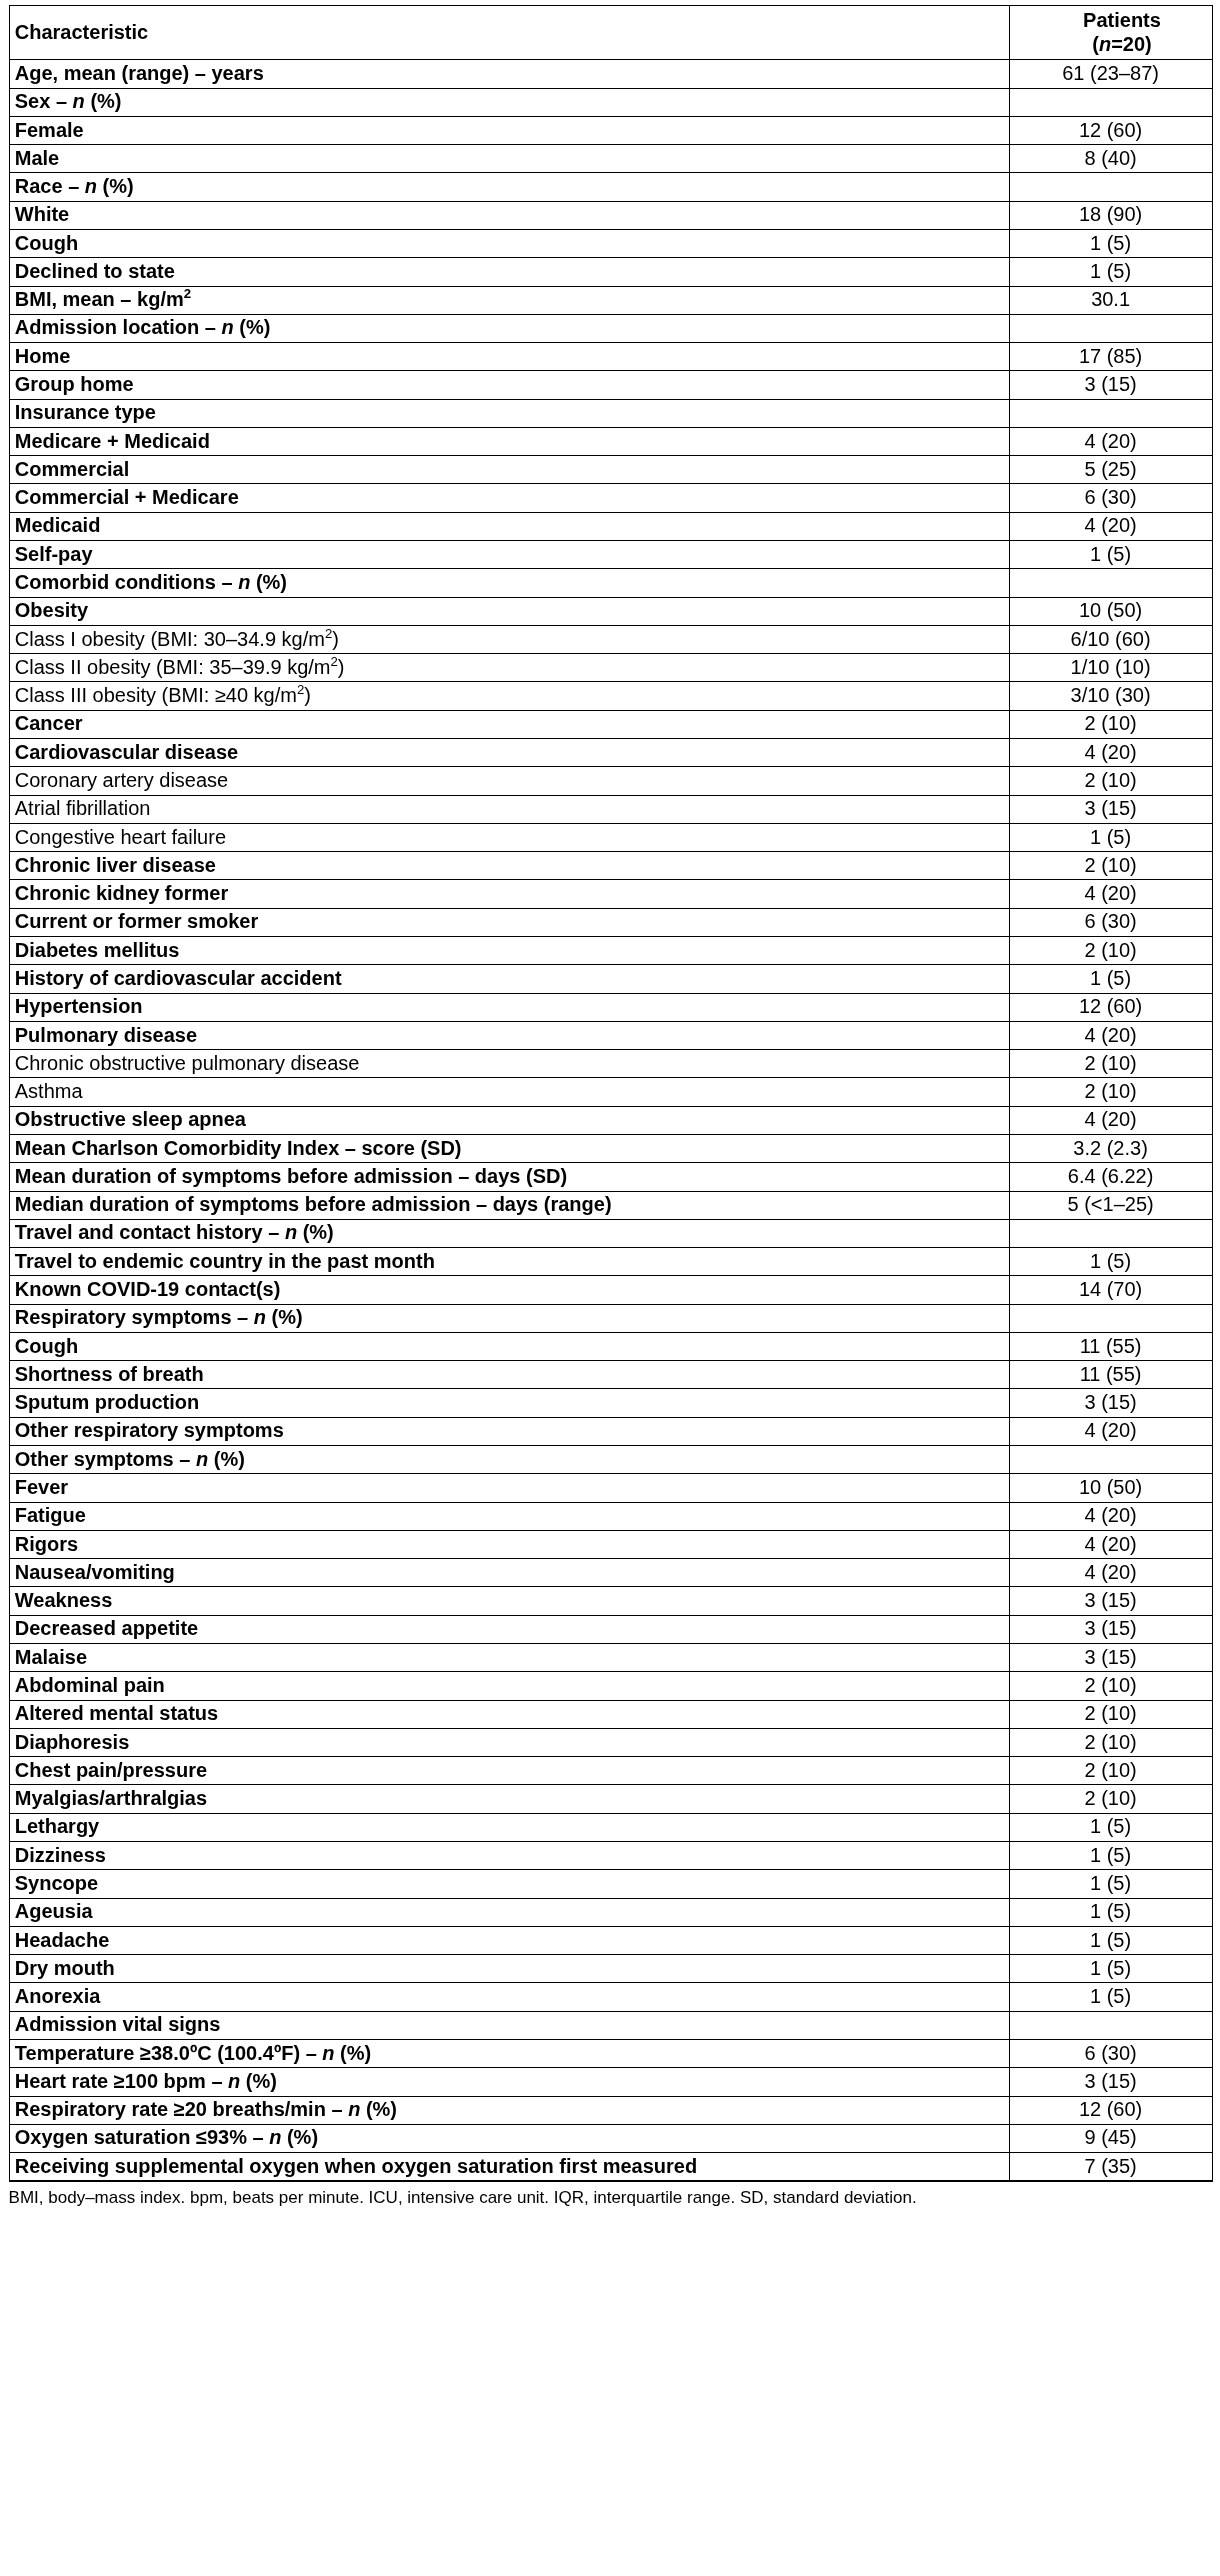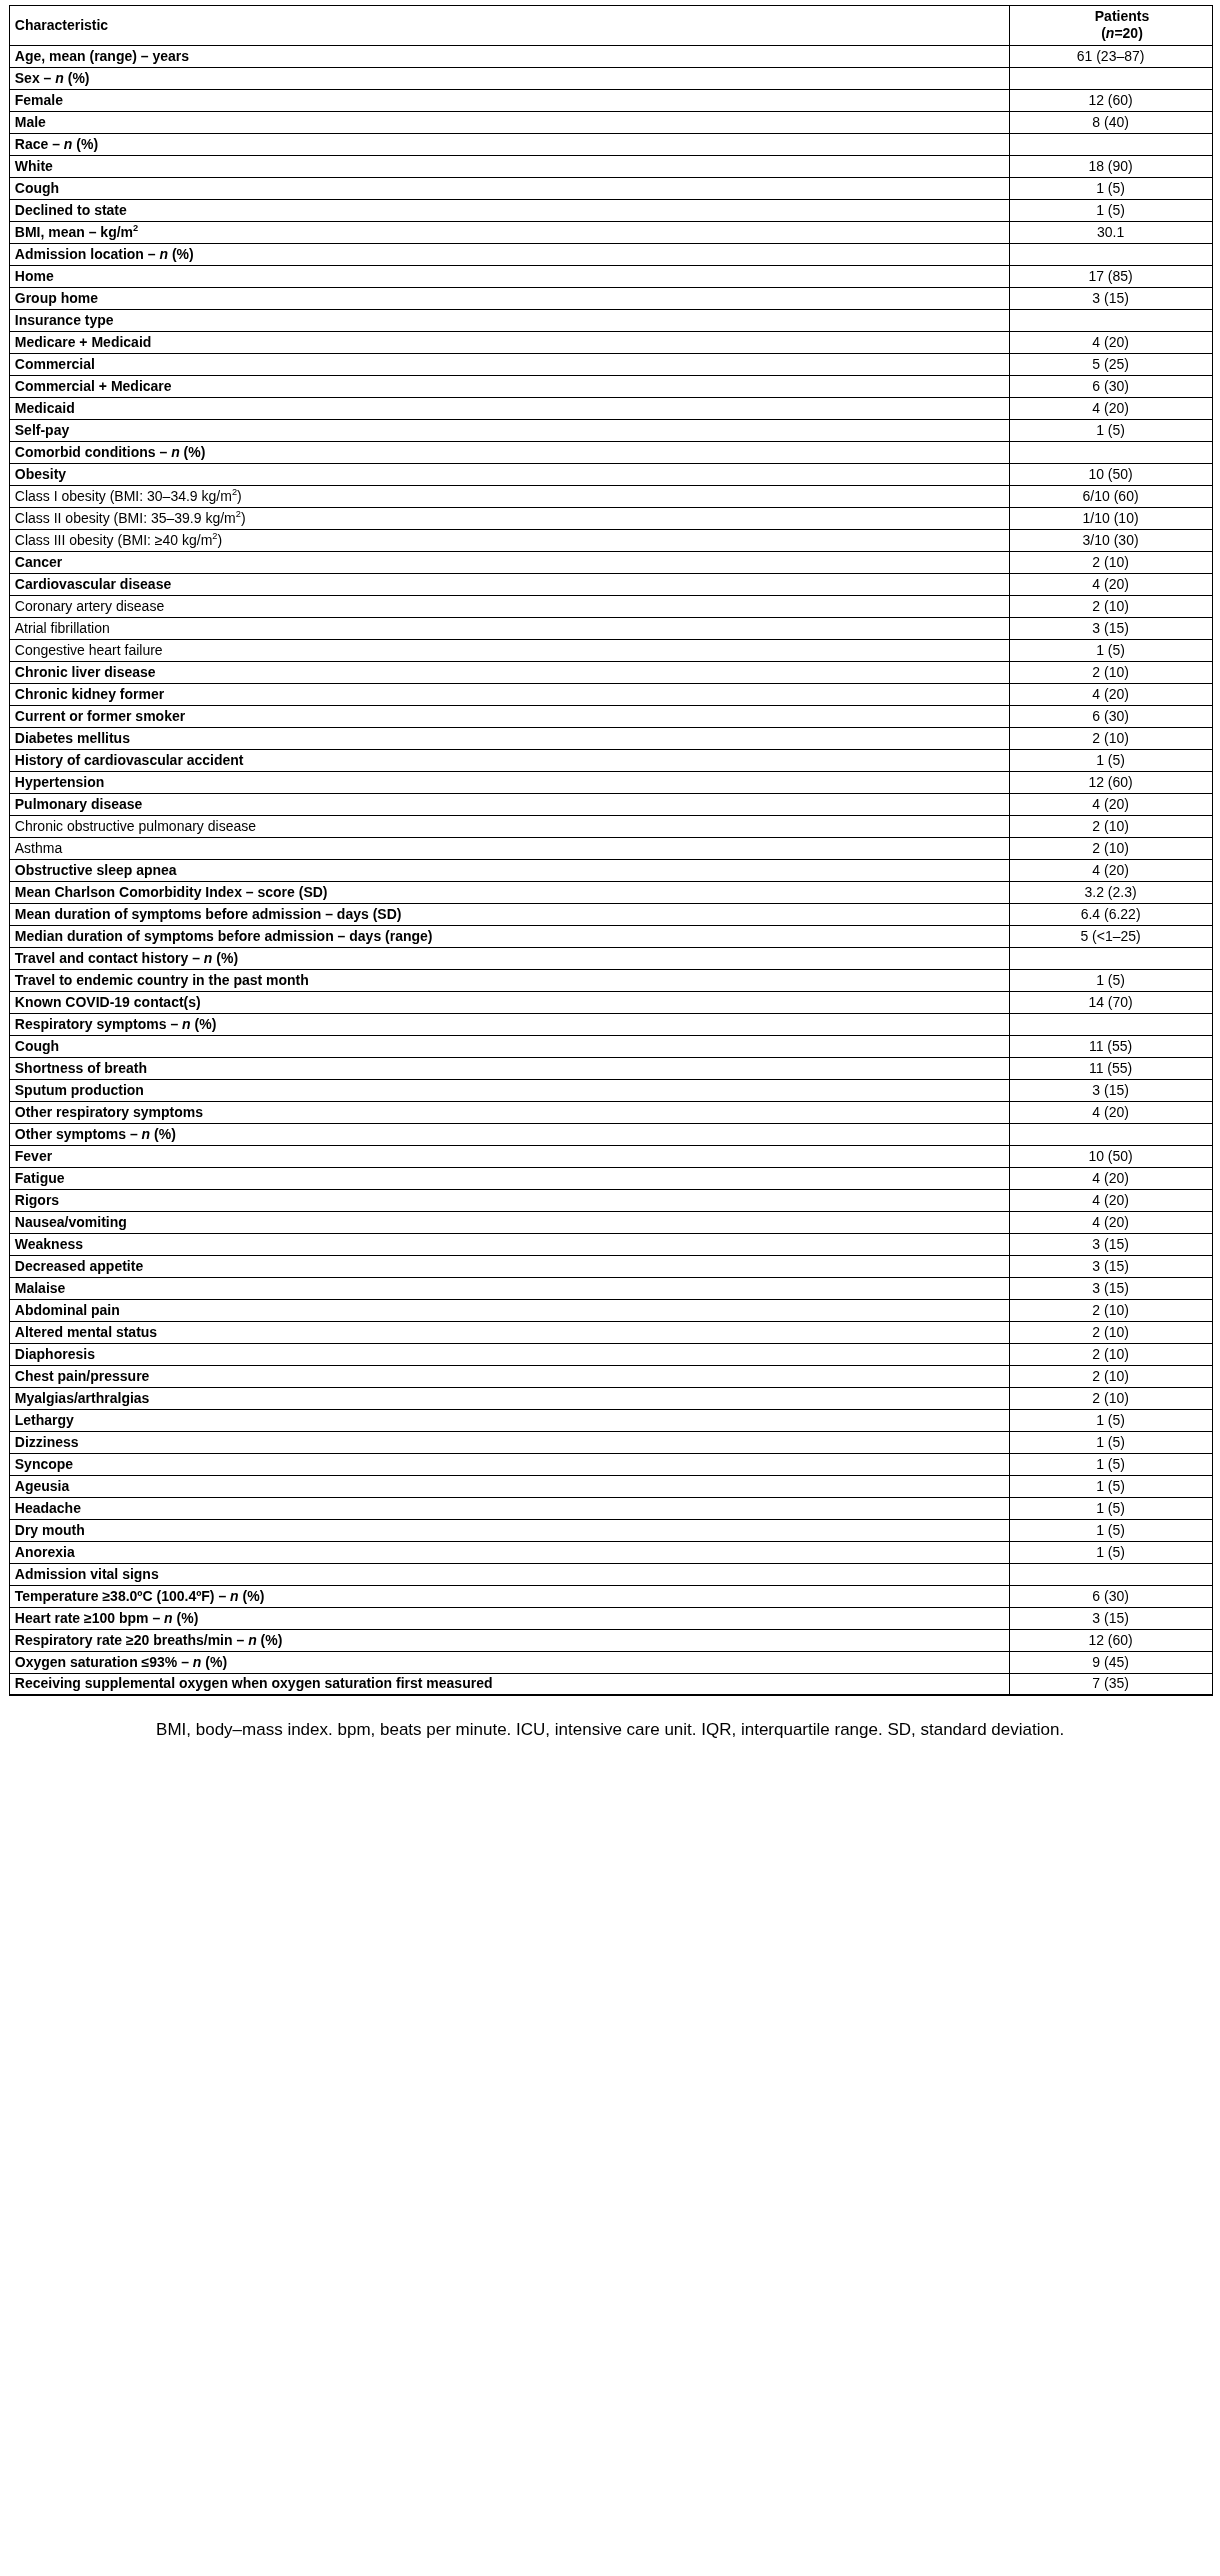--- a/index.html
+++ b/index.html
@@ -16,21 +16,21 @@
   }
   .page {
     width: 1220px;
     box-sizing: border-box;
     padding: 5.2px 8.6px 8.6px 8.6px;
   }
   table.char-table {
     width: 1203px;
     border-collapse: collapse;
     table-layout: fixed;
-    font-size: 14px;
+    font-size: 20px;
     line-height: 1.15;
   }
   table.char-table col.c-label { width: 1000px; }
   table.char-table col.c-value { width: 203px; }
 
   table.char-table th,
   table.char-table td {
     border: 1.3px solid #000000;
     padding: 1.7px 5.2px 2.6px 5.2px;
     vertical-align: middle;
@@ -69,24 +69,24 @@
   sup {
     font-size: 0.66em;
     vertical-align: super;
     line-height: 0;
   }
   tbody tr:last-child td {
     border-bottom-width: 2.1px;
   }
   .footnote {
     width: 1203px;
-    margin-top: 23px;
+    margin-top: 5px;
     font-size: 17px;
     line-height: 1.35;
-    text-align: center;
+    text-align: left;
     white-space: normal;
   }
 </style>
 </head>
 <body>
 
 <div class="page">
 
   <table class="char-table">
     <colgroup>

